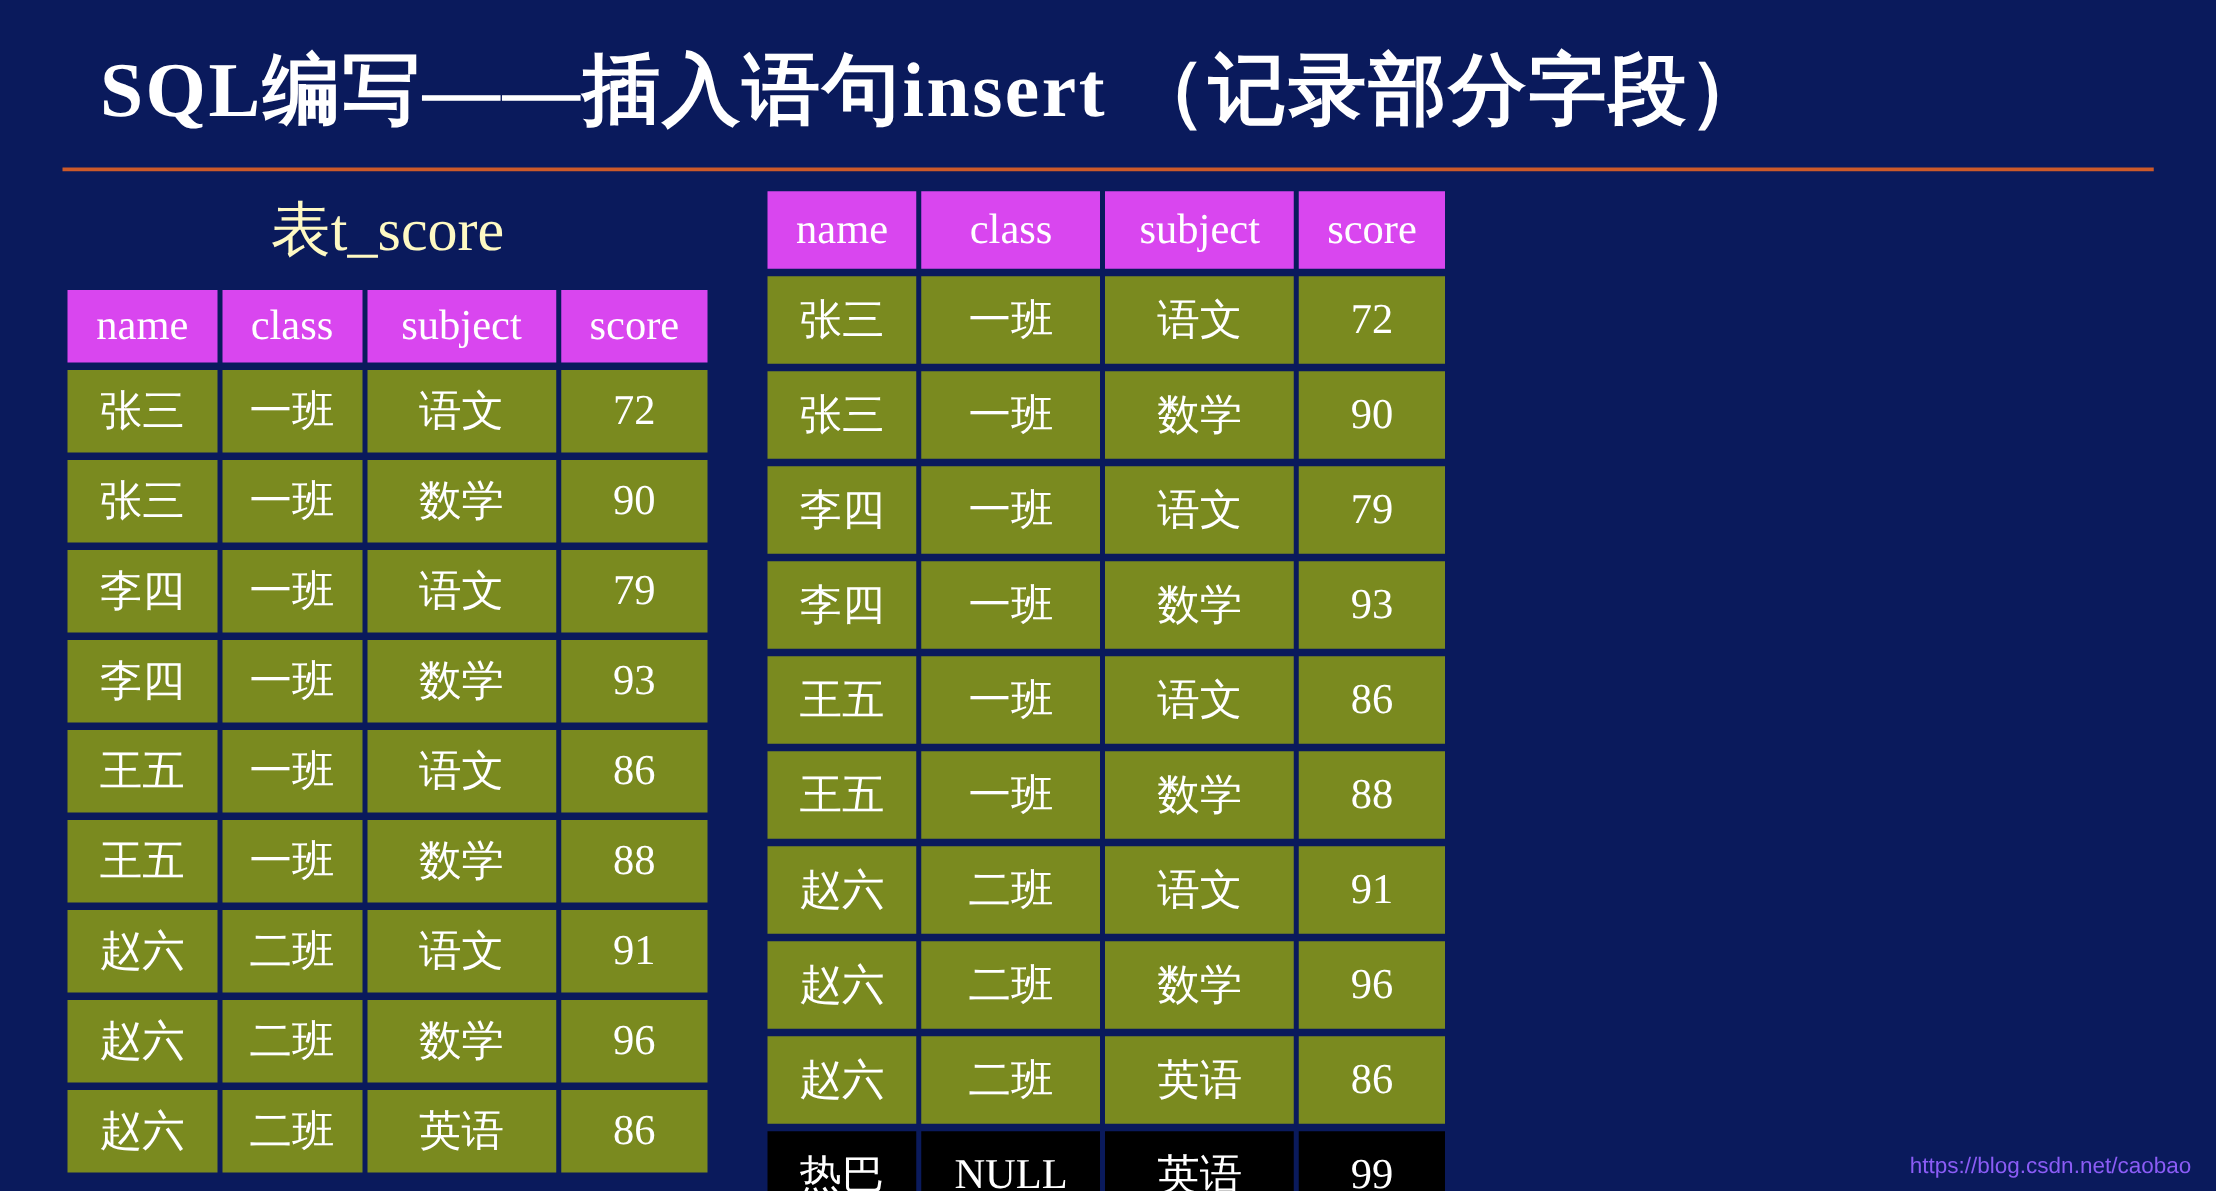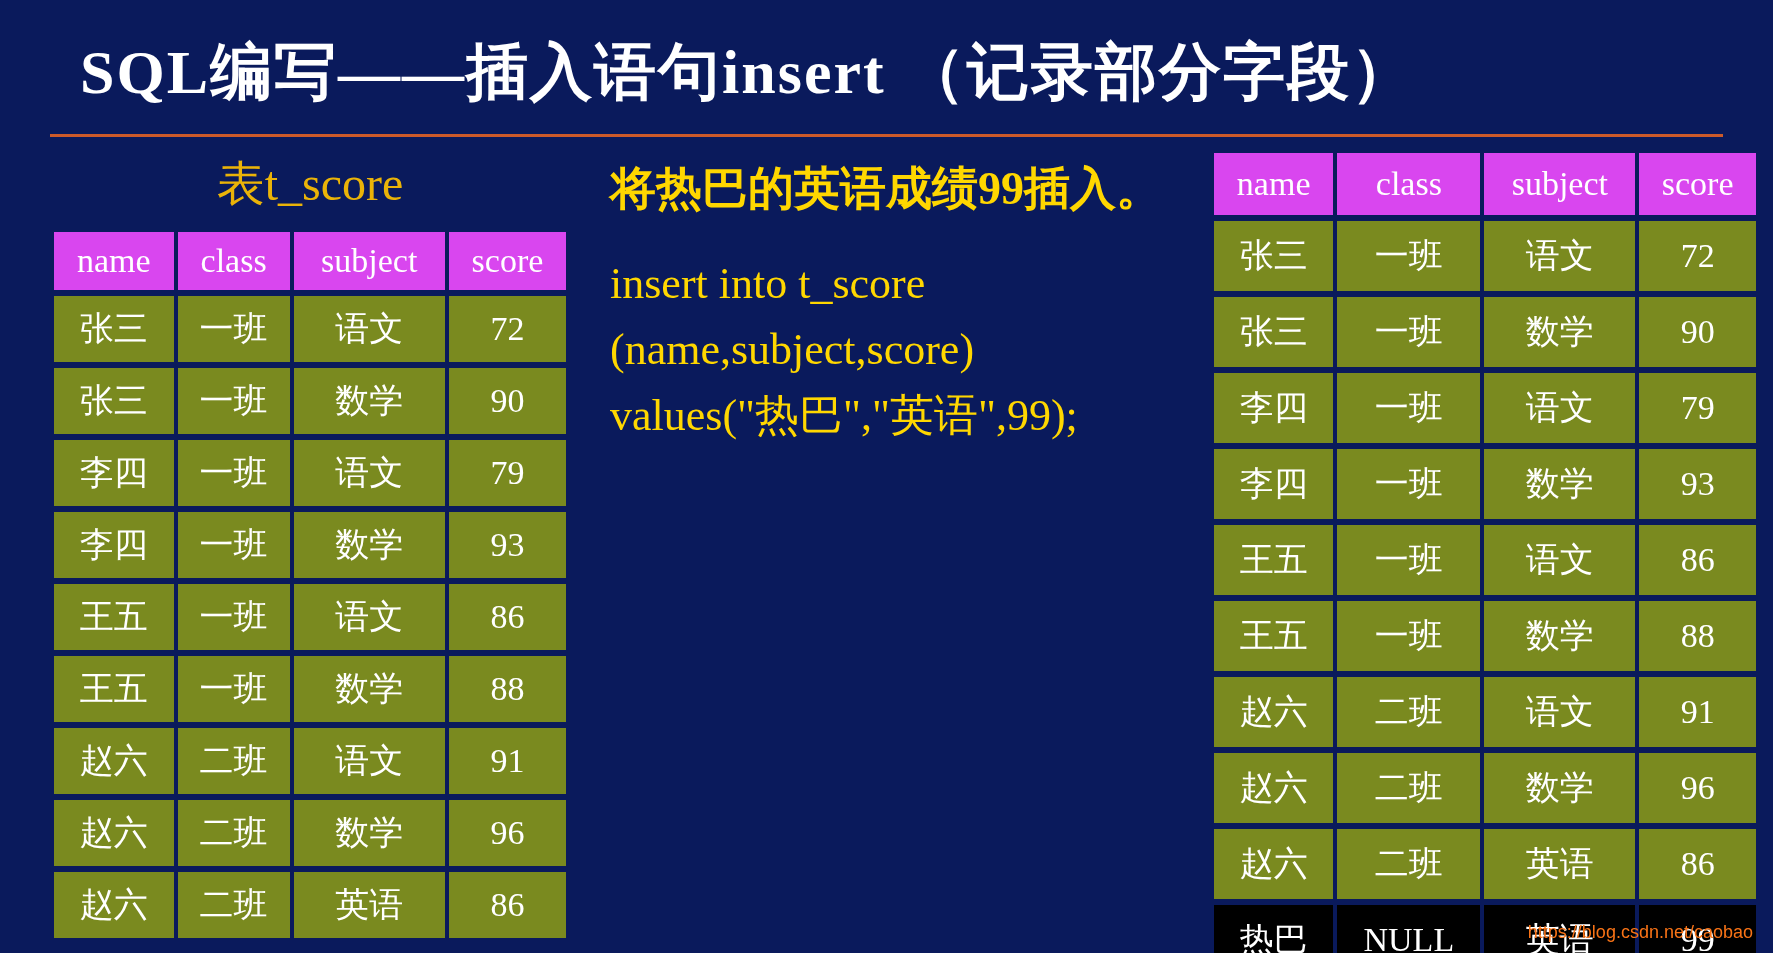--- a/index.html
+++ b/index.html
@@ -28,21 +28,21 @@
     display: flex;
     gap: 40px;
     align-items: flex-start;
   }
   .col-left { flex: 0 0 520px; }
   .col-mid  { flex: 0 0 560px; padding-top: 10px; }
   .col-right{ flex: 0 0 550px; }
 
   .table-caption {
     font-size: 48px;
-    color: #eab308;
+    color: #fef9c3;
     text-align: center;
     margin: 5px 0 10px 0;
     font-family: "SimSun", serif;
   }
 
   table {
     border-collapse: separate;
     border-spacing: 4px 6px;
     width: 100%;
   }
@@ -75,21 +75,21 @@
     font-size: 44px;
     color: #ffd700;
     line-height: 1.5;
     font-family: "Times New Roman", serif;
     white-space: pre-wrap;
   }
   .watermark {
     position: absolute;
     right: 20px;
     bottom: 10px;
-    color: #f97316;
+    color: #8b5cf6;
     font-size: 18px;
     font-family: sans-serif;
   }
 </style>
 </head>
 <body>
 
 <h1 class="title">SQL编写——插入语句insert （记录部分字段）</h1>
 <hr class="hr">
 
@@ -158,24 +158,20 @@
           <tr>
             <td>赵六</td>
             <td>二班</td>
             <td>英语</td>
             <td>86</td>
           </tr>
         </tbody>
     </table>
   </div>
 
-  <div class="col-mid">
-    <p class="prompt">将热巴的英语成绩99插入。</p>
-    <p class="sql">insert into t_score (name,subject,score) values("热巴","英语",99);</p>
-  </div>
 
   <div class="col-right">
     <table class="right-table">
       <thead>
         <tr>
           <th>name</th>
           <th>class</th>
           <th>subject</th>
           <th>score</th>
         </tr>

